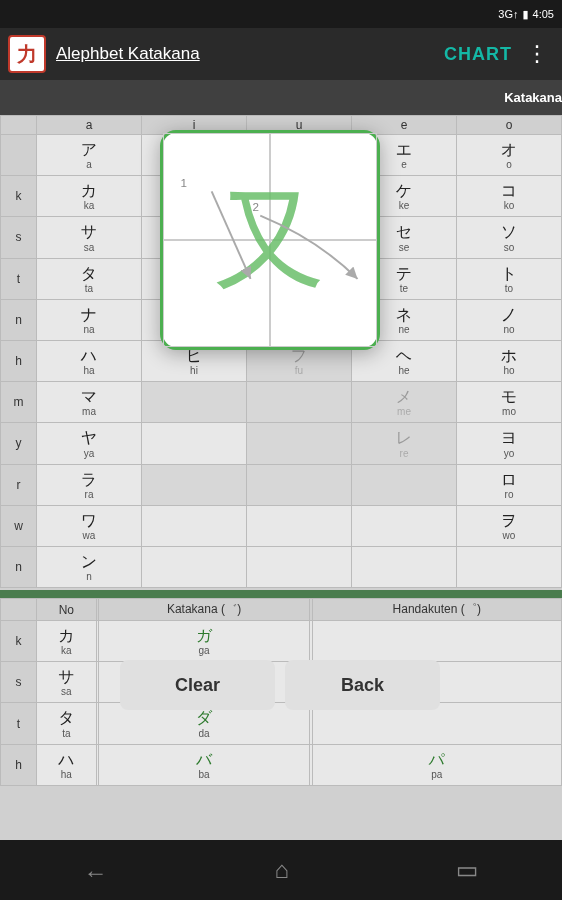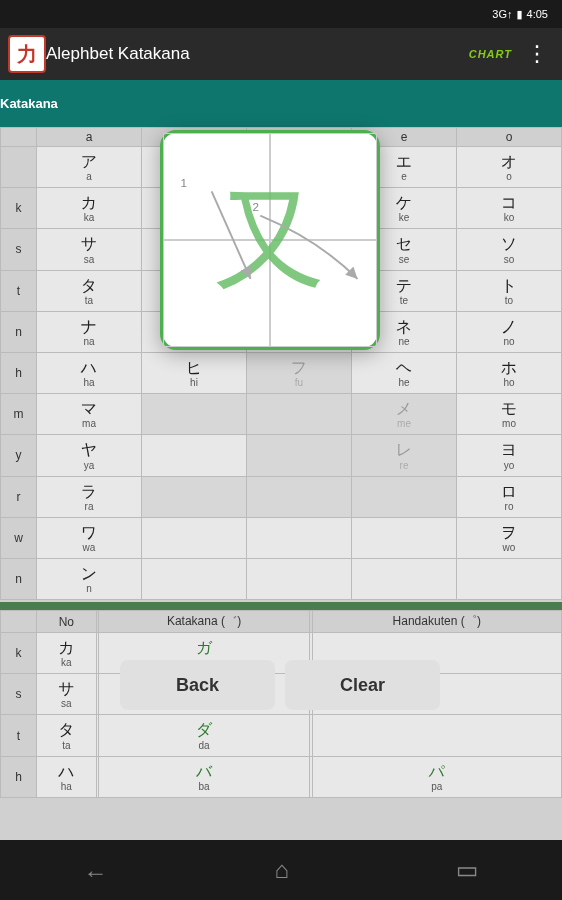--- a/index.html
+++ b/index.html
@@ -13,21 +13,21 @@
     }
 
     
     .status-bar {
       width: 100%;
       height: 28px;
       background: #1a1a1a;
       display: flex;
       align-items: center;
       justify-content: flex-end;
-      padding-right: 14px;
+      padding-right: 8px;
       gap: 4px;
     }
     .status-text {
       color: #fff;
       font-size: 11px;
     }
 
     
     .top-bar {
       width: 100%;
@@ -47,32 +47,33 @@
       align-items: center;
       justify-content: center;
       color: #c0392b;
       font-size: 20px;
       font-weight: bold;
       flex-shrink: 0;
     }
     .app-title {
       color: #fff;
       font-size: 17px;
+      margin-left: 10px;
       flex: 1;
+      text-decoration: underline;
     }
     .chart-btn {
-      color: #84cc16;
-      font-size: 11px;
+      color: #14b8a6;
+      font-size: 18px;
       font-weight: bold;
       background: transparent;
       border: none;
       cursor: pointer;
       padding: 4px 8px;
       letter-spacing: 1px;
-      font-style: italic;
     }
     .menu-icon {
       color: #fff;
       font-size: 22px;
       cursor: pointer;
       padding: 4px 6px;
     }
 
     
     .main-content {
@@ -84,26 +85,26 @@
     }
 
     
     .table-container {
       width: 100%;
       height: 100%;
     }
 
     
     .section-header {
-      background: #0f766e;
+      background: #404040;
       color: #fff;
-      text-align: left;
+      text-align: right;
       font-size: 13px;
       font-weight: bold;
-      padding: 16px 0;
+      padding: 10px 0;
       width: 100%;
     }
 
     
     .kana-table {
       width: 100%;
       border-collapse: collapse;
       font-size: 11px;
     }
     .kana-table th, .kana-table td {
@@ -710,22 +711,22 @@
             <marker id="arrow" markerWidth="8" markerHeight="8" refX="6" refY="3" orient="auto">
               <path d="M0,0 L0,6 L6,3 z" fill="#aaa"></path>
             </marker>
           </defs>
         </svg>
       </div>
     </div>
   </div>
 
   <div class="action-buttons">
+    <button class="action-btn clear-btn">Clear</button>
     <button class="action-btn back-btn">Back</button>
-    <button class="action-btn clear-btn">Clear</button>
   </div>
 
 </div>
 
 <div class="bottom-nav">
   <span class="nav-icon">←</span>
   <span class="nav-icon">⌂</span>
   <span class="nav-icon">▭</span>
 </div>
 

